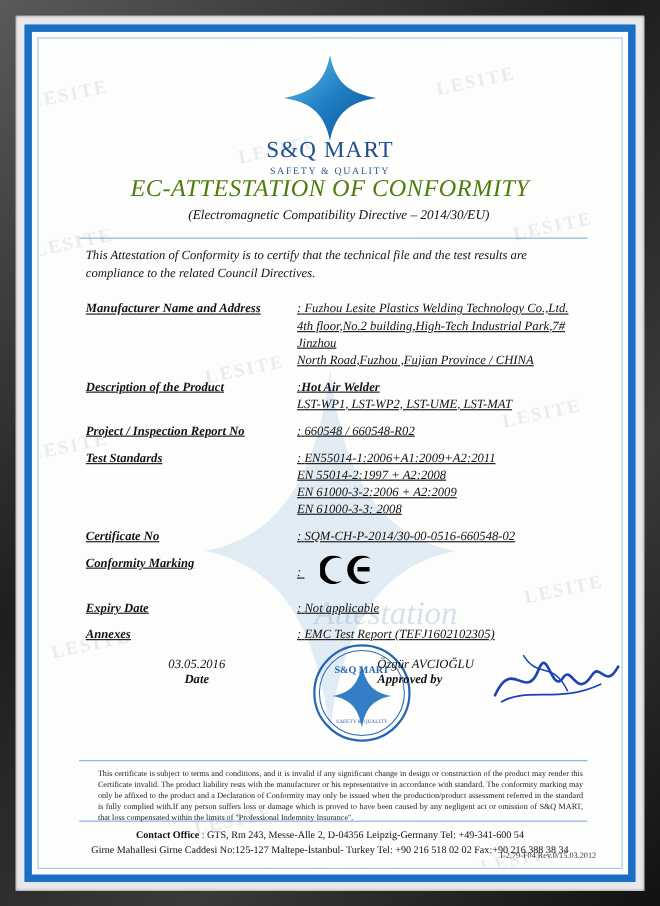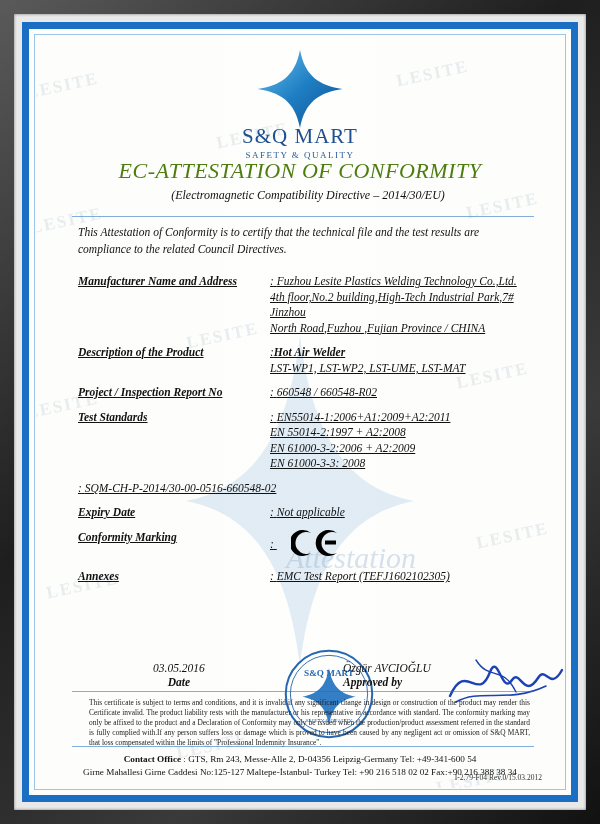--- a/index.html
+++ b/index.html
@@ -190,21 +190,21 @@
   .ce-mark {
     display: inline-block;
     margin-left: 14px;
     vertical-align: middle;
   }
 
   
   .sigblock {
     position: absolute;
     left: 42px; right: 30px;
-    top: 610px;
+    top: 546px;
     height: 72px;
   }
   .sig-date {
     position: absolute;
     left: 75px; top: 16px;
     text-align: center;
     font-size: 11.5px;
     font-style: italic;
   }
   .sig-date .dlabel {
@@ -367,47 +367,48 @@
           <div class="label">Test Standards</div>
           <div class="value">
             <span class="vline"><span>:</span> <span>EN55014-1:2006+A1:2009+A2:2011</span></span>
             <span class="vline">EN 55014-2:1997 + A2:2008</span>
             <span class="vline">EN 61000-3-2:2006 + A2:2009</span>
             <span class="vline">EN 61000-3-3: 2008</span>
           </div>
         </div>
 
         <div class="row">
+          <div class="label">Certificate No</div>
           <div class="value">
             <span class="vline"><span>:</span> <span>SQM-CH-P-2014/30-00-0516-660548-02</span></span>
-          </div>
-        </div>
-
-        <div class="row">
-          <div class="label">Expiry Date</div>
-          <div class="value">
-            <span class="vline"><span>:</span> <span>Not applicable</span></span>
           </div>
         </div>
 
         <div class="row">
           <div class="label">Conformity Marking</div>
           <div class="value">
             <span>:</span>
             <span class="ce-mark">
               <svg width="48" height="26" viewBox="0 0 48 26">
                 <path d="M20 3 A11 11 0 1 0 20 23 A13 13 0 1 1 20 3 Z" fill="#000"></path>
                 <path d="M46 3 A11 11 0 1 0 46 23 A13 13 0 1 1 46 3 Z" fill="#000"></path>
                 <rect x="34" y="10.5" width="11" height="4" fill="#000"></rect>
               </svg>
             </span>
           </div>
         </div>
 
         <div class="row">
+          <div class="label">Expiry Date</div>
+          <div class="value">
+            <span class="vline"><span>:</span> <span>Not applicable</span></span>
+          </div>
+        </div>
+
+        <div class="row">
           <div class="label">Annexes</div>
           <div class="value">
             <span class="vline"><span>:</span> <span>EMC Test Report (TEFJ1602102305)</span></span>
           </div>
         </div>
 
       </div>
 
       <div class="sigblock">
         <div class="sig-date">

